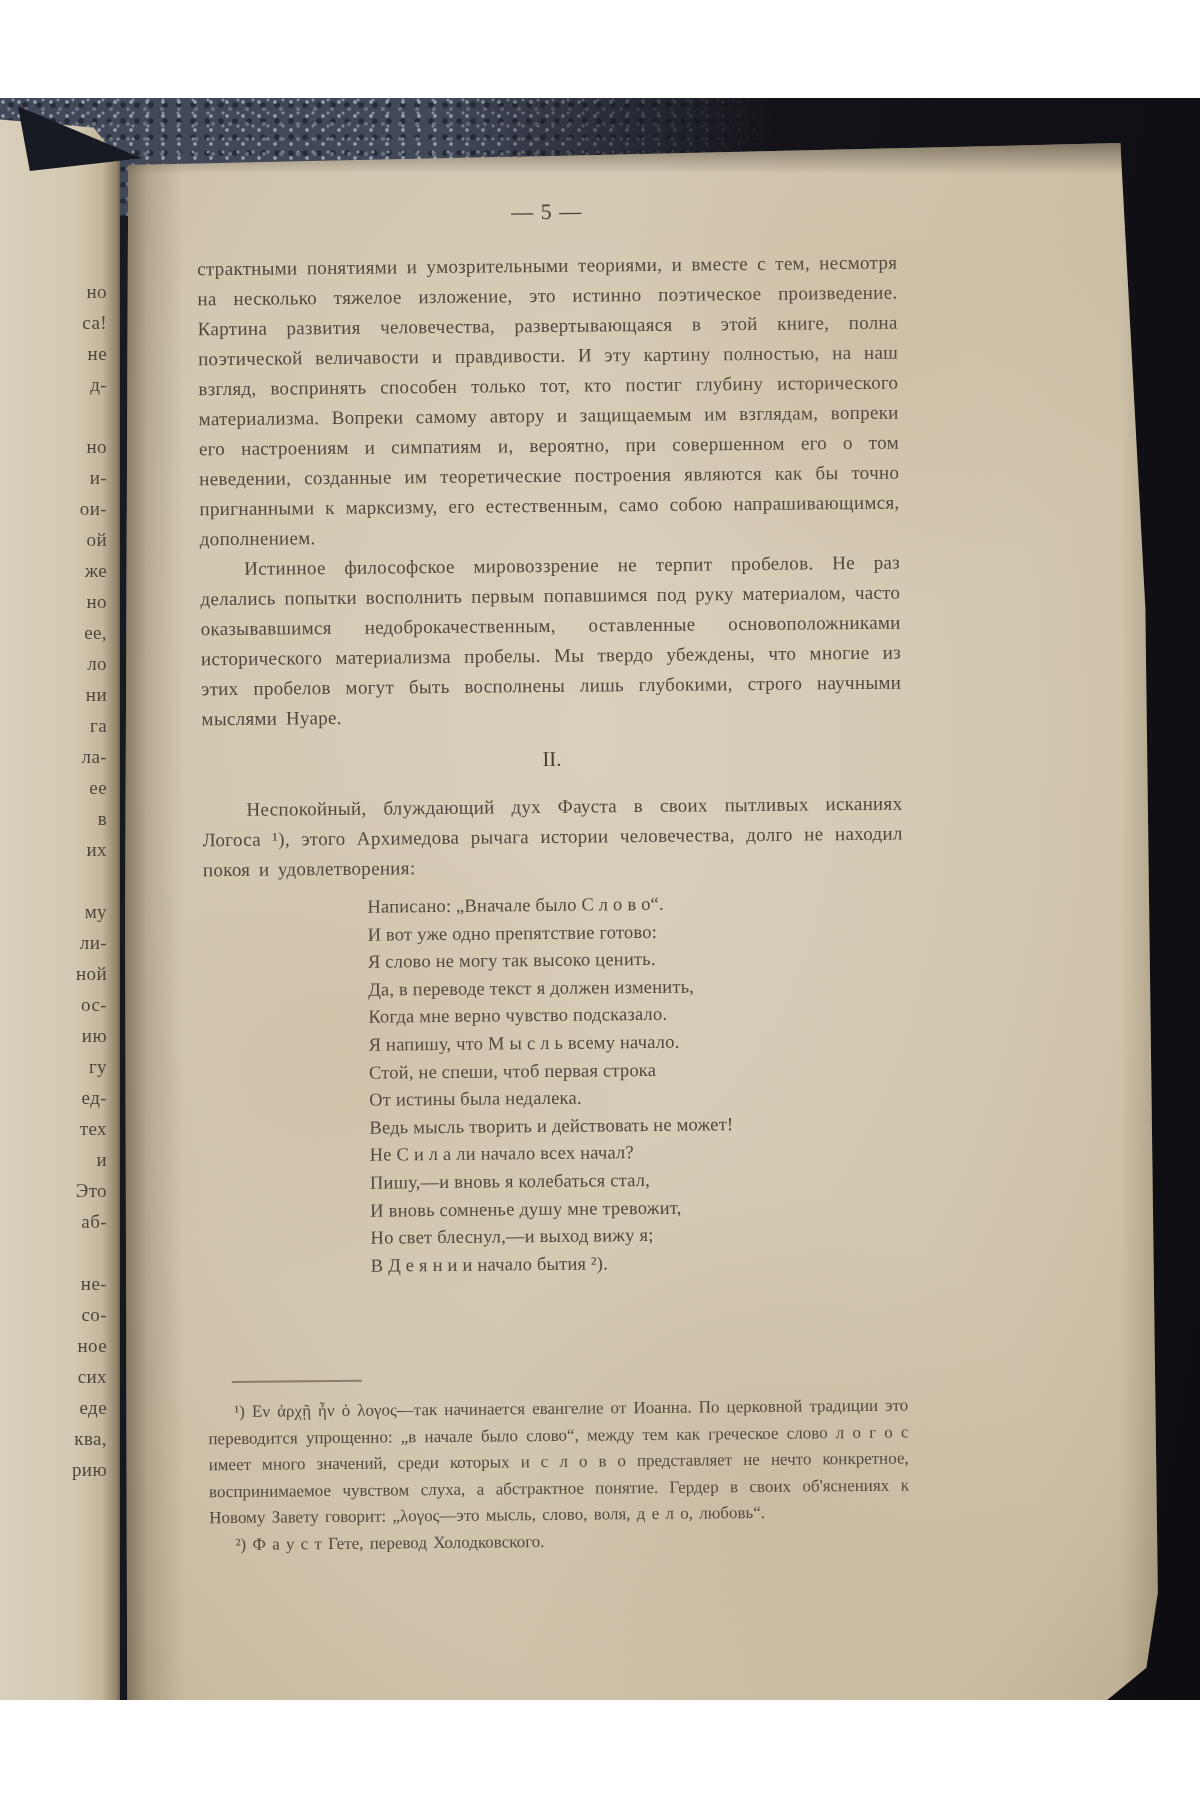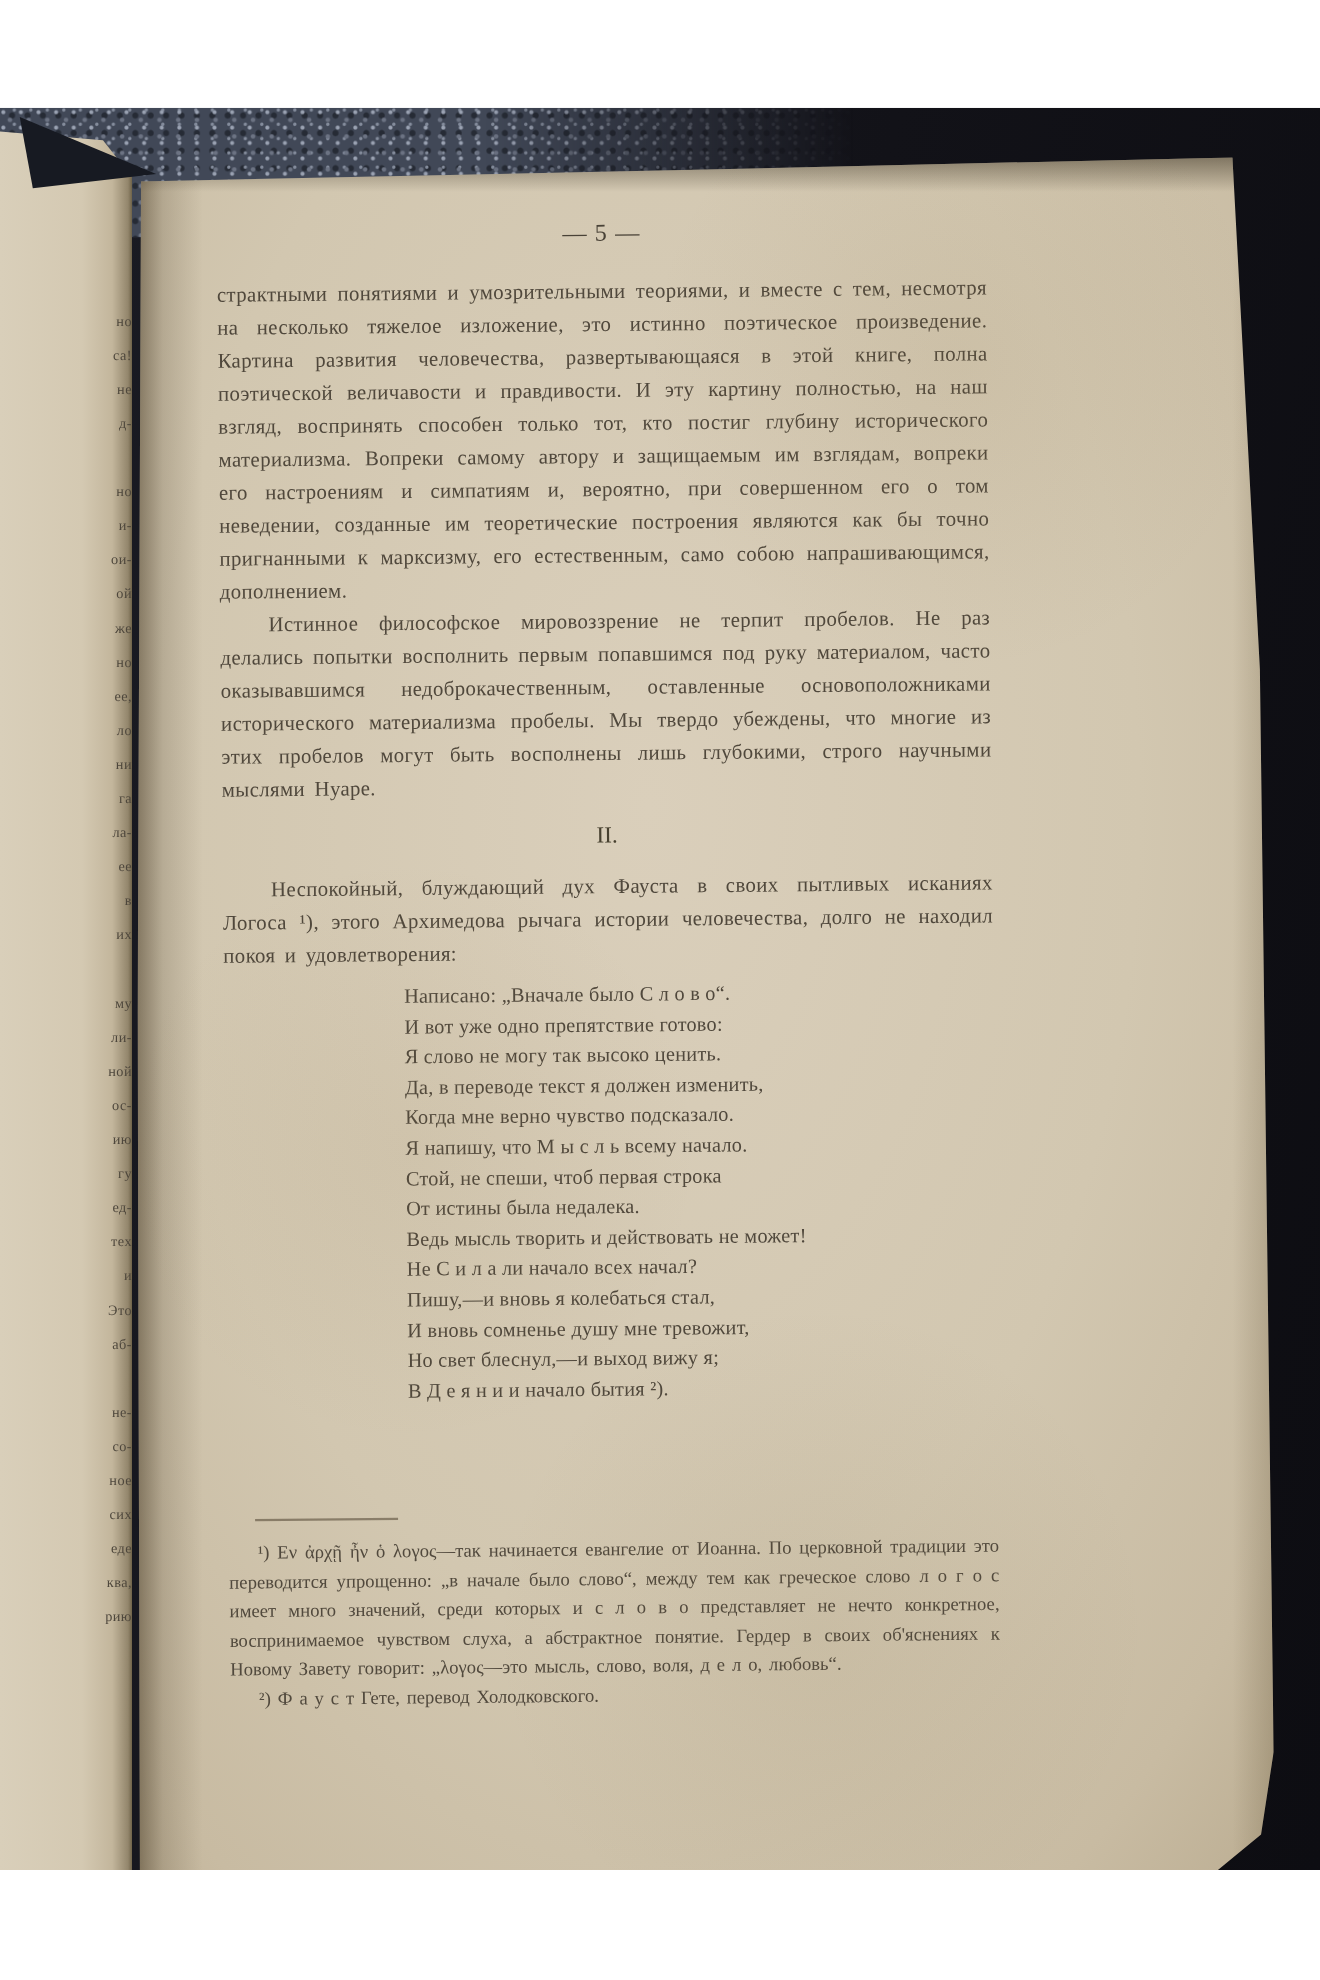--- a/index.html
+++ b/index.html
@@ -25,22 +25,22 @@
     -webkit-mask-image:linear-gradient(to right,#000 55%,rgba(0,0,0,0) 97%);
             mask-image:linear-gradient(to right,#000 55%,rgba(0,0,0,0) 97%);
   }
   
   .left-page{
     position:absolute; left:0; top:12px; width:120px; height:1590px;
     background:linear-gradient(to right,#d9cfba 0%,#d4c9b2 62%,#c3b69c 85%,#93866c 97%,#6f6349 100%);
     clip-path:polygon(0 0.6%,78% 1.1%,100% 3.2%,100% 100%,0 100%);
   }
   .fragments{
-    padding:166px 0 0 0; text-align:right;
-    font-size:13px; color:#4e473c; letter-spacing:.4px;
+    padding:166px 13px 0 0; text-align:right;
+    font-size:19px; color:#4e473c; letter-spacing:.4px;
   }
   .frag{height:31px; line-height:31px;}
   
   .cover-corner{
     position:absolute; left:14px; top:4px; width:132px; height:72px;
     background:#171a22; clip-path:polygon(3% 6%,97% 78%,12% 96%);
   }
   
   .main-page{
     position:absolute; left:122px; top:42px; width:1040px; height:1562px;

